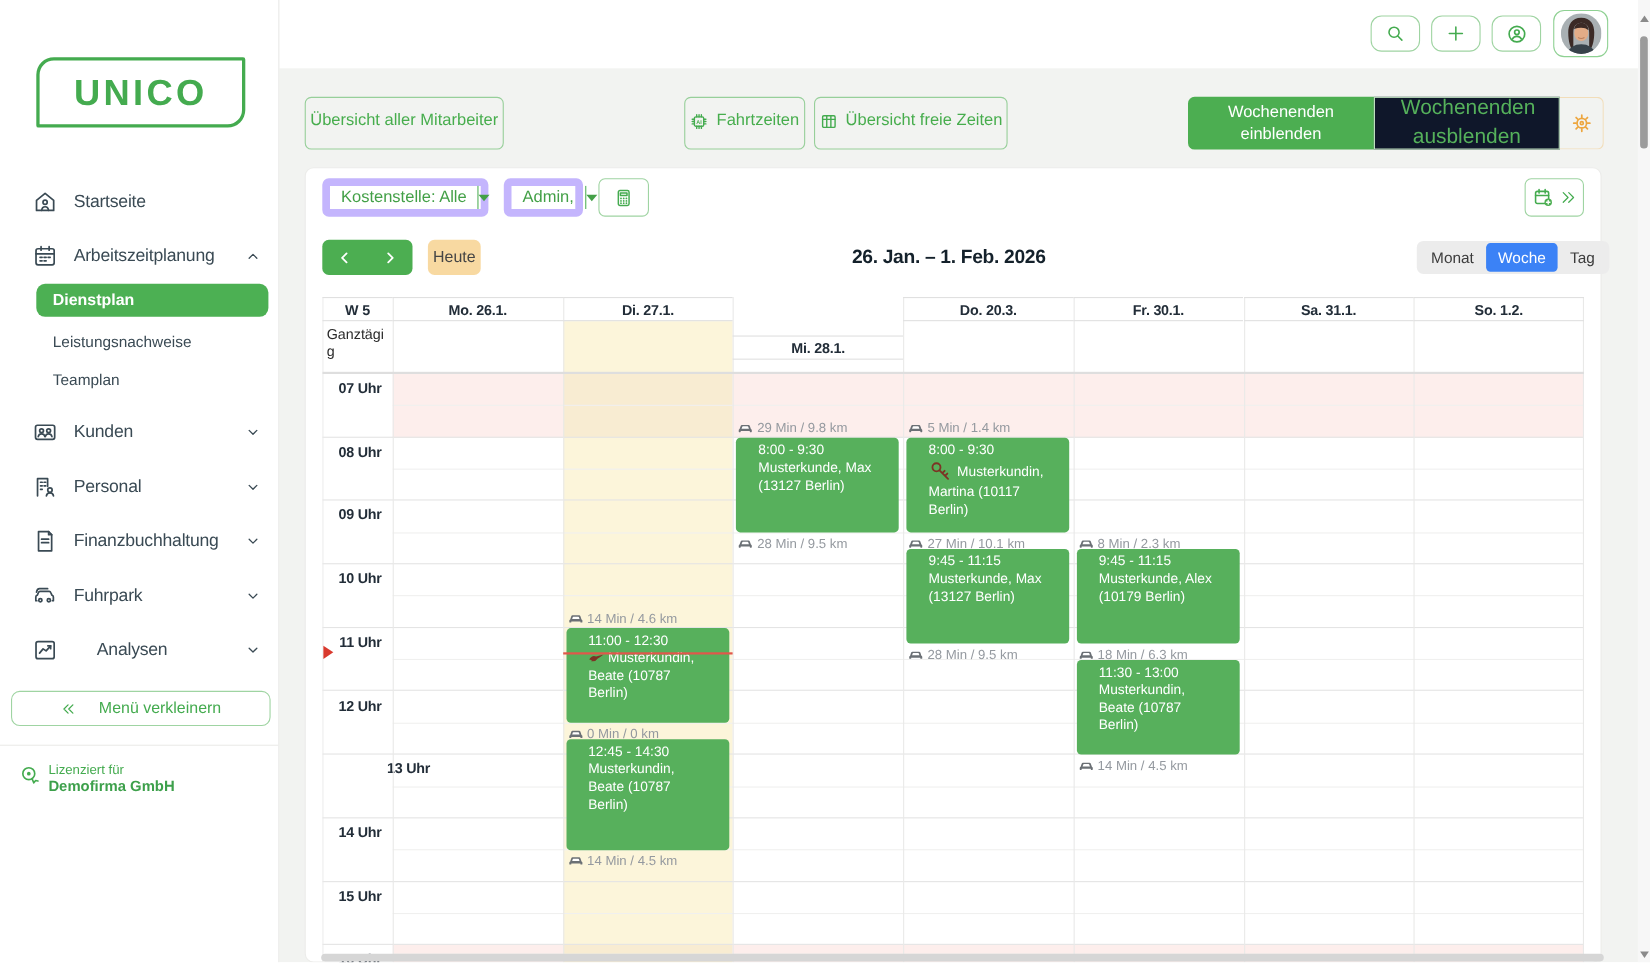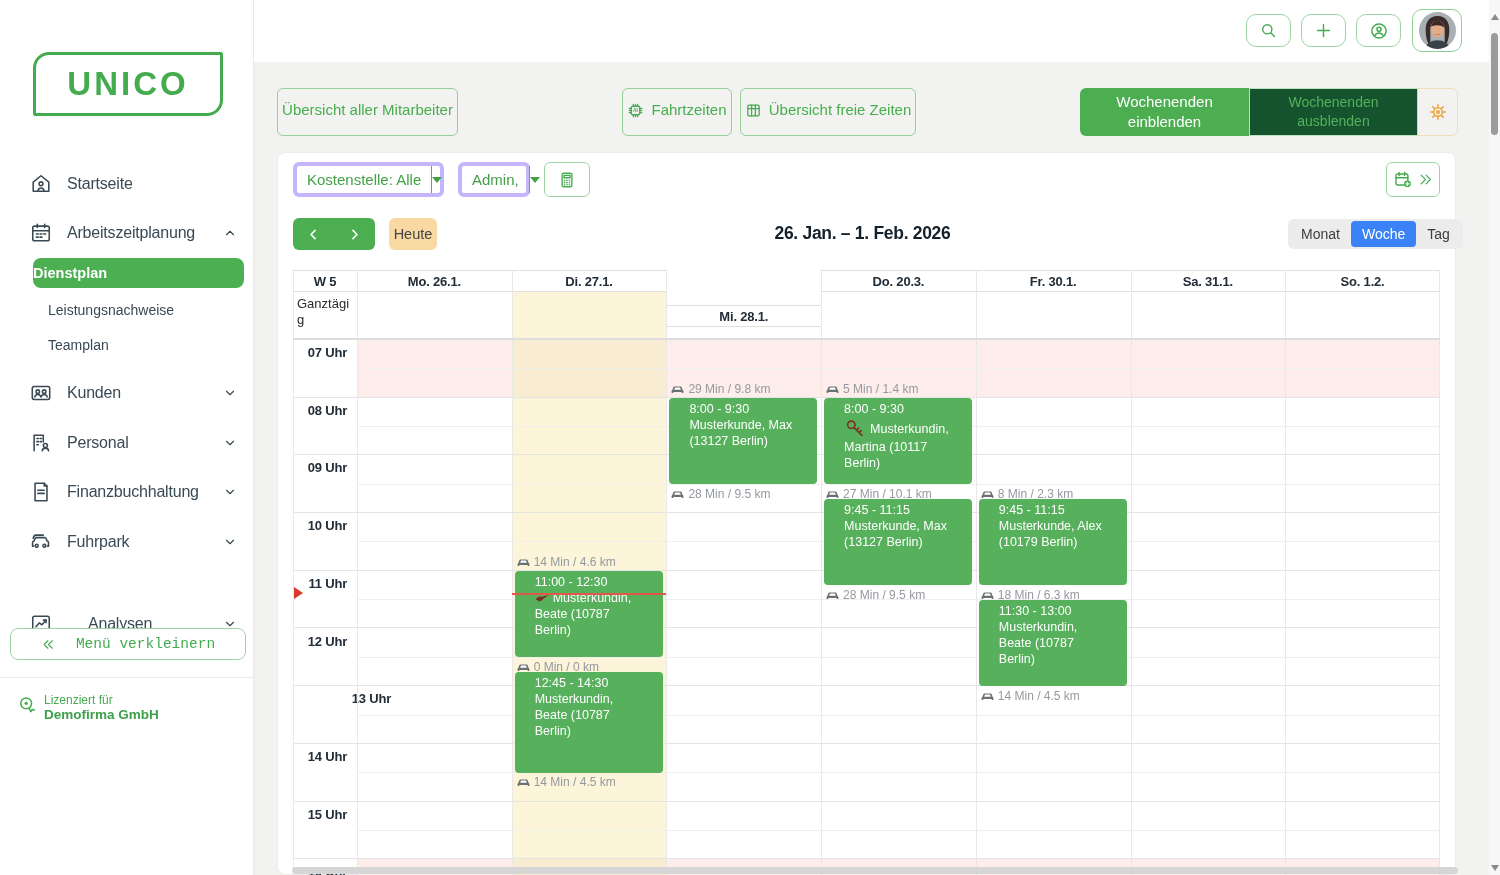--- a/index.html
+++ b/index.html
@@ -8,39 +8,39 @@
   .ab{position:absolute;}
   svg{display:block;}
   
   .sidebar{position:absolute;left:0;top:0;width:253px;height:875px;background:#fff;border-right:1px solid #e9e9e7;z-index:40;}
   .logo-box{position:absolute;left:33px;top:52px;width:184px;height:58px;border:3px solid #44ab4f;border-radius:16px 2px 16px 2px;display:flex;align-items:center;justify-content:center;}
   .logo-text{color:#44ab4f;font-size:33px;font-weight:bold;letter-spacing:3px;}
   .nav-item{position:absolute;left:30px;width:207px;height:28px;display:flex;align-items:center;gap:15px;color:#3a4a54;font-size:16px;cursor:pointer;}
   .nav-item .lbl{flex:1;letter-spacing:-0.2px;}
   .nicon{stroke:#3a4a54;fill:none;stroke-width:1.7;stroke-linecap:round;stroke-linejoin:round;}
   .chev{stroke:#3a4a54;fill:none;stroke-width:2;stroke-linecap:round;stroke-linejoin:round;}
-  .sub-pill{position:absolute;left:33px;top:258px;width:211px;height:30px;background:#4cb053;border-radius:8px;color:#fff;font-size:14.5px;font-weight:bold;display:flex;align-items:center;box-sizing:border-box;cursor:pointer;}
+  .sub-pill{position:absolute;left:33px;top:258px;width:211px;height:30px;background:#4cb053;border-radius:8px;color:#fff;font-size:14.5px;font-weight:bold;display:flex;align-items:center;padding-left:15px;box-sizing:border-box;cursor:pointer;}
   .sub-item{position:absolute;left:48px;color:#3a4a54;font-size:14px;cursor:pointer;}
-  .collapse-btn{position:absolute;left:10px;top:628px;width:234px;height:30px;border:1px solid #9fd4a2;border-radius:8px;color:#44ab4f;font-size:14.5px;display:flex;align-items:center;justify-content:center;gap:20px;background:#fff;cursor:pointer;font-family:Liberation Mono, monospace;}
+  .collapse-btn{position:absolute;left:10px;top:628px;width:234px;height:30px;border:1px solid #9fd4a2;border-radius:8px;color:#44ab4f;font-size:14.5px;display:flex;align-items:center;justify-content:center;gap:20px;background:#fff;cursor:pointer;}
   .side-div{position:absolute;left:0;top:677px;width:253px;border-top:1px solid #ebebe9;}
   .lic-label{position:absolute;left:44px;top:693px;font-size:12px;color:#44ab4f;}
   .lic-name{position:absolute;left:44px;top:707px;font-size:13.5px;font-weight:bold;color:#3da04b;}
   
   .topbar{position:absolute;left:253px;top:0;right:0;height:62px;background:#fff;}
   .tb-btn{position:absolute;top:14px;width:45px;height:33px;border:1px solid #9fd4a2;border-radius:10px;background:#fff;display:flex;align-items:center;justify-content:center;cursor:pointer;box-sizing:border-box;}
   .gicon{stroke:#44ab4f;fill:none;stroke-width:1.8;stroke-linecap:round;stroke-linejoin:round;}
   .avatar-btn{position:absolute;top:9px;left:1412px;width:50px;height:43px;border:1px solid #8fd193;border-radius:10px;background:#fff;display:flex;align-items:center;justify-content:center;cursor:pointer;box-sizing:border-box;}
   
   .content-bg{position:absolute;left:253px;top:62px;right:0;bottom:0;background:#f2f3f1;}
   .obtn{position:absolute;top:88px;height:48px;border:1px solid #97cf9a;border-radius:6px;background:transparent;color:#47ad4d;font-size:15px;display:flex;align-items:flex-start;justify-content:center;gap:7px;padding-top:12px;box-sizing:border-box;cursor:pointer;}
   .wk-show{position:absolute;left:1080px;top:88px;width:169px;height:48px;background:#4cae51;border-radius:6px 0 0 6px;color:#fff;font-size:15px;display:flex;align-items:center;justify-content:center;text-align:center;line-height:1.35;cursor:pointer;}
-  .wk-hide{position:absolute;left:1249px;top:88px;width:169px;height:48px;background:#14532d;border:1px solid #bcdfbd;color:#55b15b;font-size:14px;display:flex;align-items:center;justify-content:center;text-align:center;line-height:1.35;box-sizing:border-box;cursor:pointer;}
+  .wk-hide{position:absolute;left:1249px;top:88px;width:169px;height:48px;background:#0f172a;border:1px solid #bcdfbd;color:#55b15b;font-size:19px;display:flex;align-items:center;justify-content:center;text-align:center;line-height:1.35;box-sizing:border-box;cursor:pointer;}
   .wk-gear{position:absolute;left:1418px;top:88px;width:40px;height:48px;border:1px solid #f2ddb9;border-left:none;border-radius:0 6px 6px 0;display:flex;align-items:center;justify-content:center;box-sizing:border-box;cursor:pointer;background:transparent;}
   .card{position:absolute;left:277px;top:152px;width:1179px;height:723px;background:#fff;border:1px solid #ececea;border-radius:8px;box-sizing:border-box;}
-  .sel{position:absolute;top:162px;height:35px;border:4px solid #c4b5fd;border-radius:6px;background:#fff;display:flex;align-items:center;color:#43a047;font-size:15px;box-sizing:border-box;cursor:pointer;}
+  .sel{position:absolute;top:162px;height:35px;border:7px solid #c4b5fd;border-radius:6px;background:#fff;display:flex;align-items:center;color:#43a047;font-size:15px;box-sizing:border-box;cursor:pointer;}
   .sel .val{padding:0 10px;white-space:nowrap;}
   .sel .caret-zone{width:24px;align-self:stretch;border-left:1px solid #55b25b;display:flex;align-items:center;justify-content:center;}
   .caret{width:0;height:0;border-left:5px solid transparent;border-right:5px solid transparent;border-top:6px solid #43a047;}
   .icon-btn{position:absolute;top:162px;height:35px;border:1px solid #9fd4a2;border-radius:6px;background:#fff;display:flex;align-items:center;justify-content:center;gap:5px;box-sizing:border-box;cursor:pointer;}
   .pn-group{position:absolute;left:293px;top:218px;width:82px;height:32px;background:#4cae51;border-radius:6px;display:flex;cursor:pointer;}
   .pn-half{flex:1;display:flex;align-items:center;justify-content:center;}
   .heute{position:absolute;left:389px;top:218px;width:48px;height:32px;background:#f8d9a1;border-radius:6px;color:#454545;font-size:14.5px;display:flex;align-items:center;justify-content:center;cursor:pointer;}
   .range-title{position:absolute;left:600px;top:223px;width:525px;text-align:center;font-size:17.5px;font-weight:bold;color:#14212b;letter-spacing:-0.3px;}
   .seg{position:absolute;left:1288px;top:219px;height:30px;background:#ececec;border-radius:6px;display:flex;align-items:center;padding:2px;box-sizing:border-box;}
   .seg-btn{height:26px;padding:0 11px;display:flex;align-items:center;justify-content:center;font-size:14px;color:#3c3c3c;border-radius:4px;cursor:pointer;}
@@ -172,21 +172,21 @@
           </svg>
         </span>
       <span class="lbl">Fuhrpark</span>
       <span>
           <svg width="14" height="14" viewBox="0 0 24 24" class="chev">
             <path d="M6 9 L12 15 L18 9"></path>
           </svg>
         </span>
     </div>
 
-    <div class="nav-item" style="top:610px;gap:36px;">
+    <div class="nav-item" style="top:577px;gap:36px;">
       <span>
           <svg width="22" height="22" viewBox="0 0 24 24" class="nicon">
             <rect x="3" y="3.5" width="18" height="17" rx="2"></rect>
             <path d="M6.5 15 L10 10.8 L13 12.8 L17.5 7.8"></path>
             <path d="M17.5 7.8 v2.8 M17.5 7.8 h-2.8"></path>
           </svg>
         </span>
       <span class="lbl">Analysen</span>
       <span>
           <svg width="14" height="14" viewBox="0 0 24 24" class="chev">

